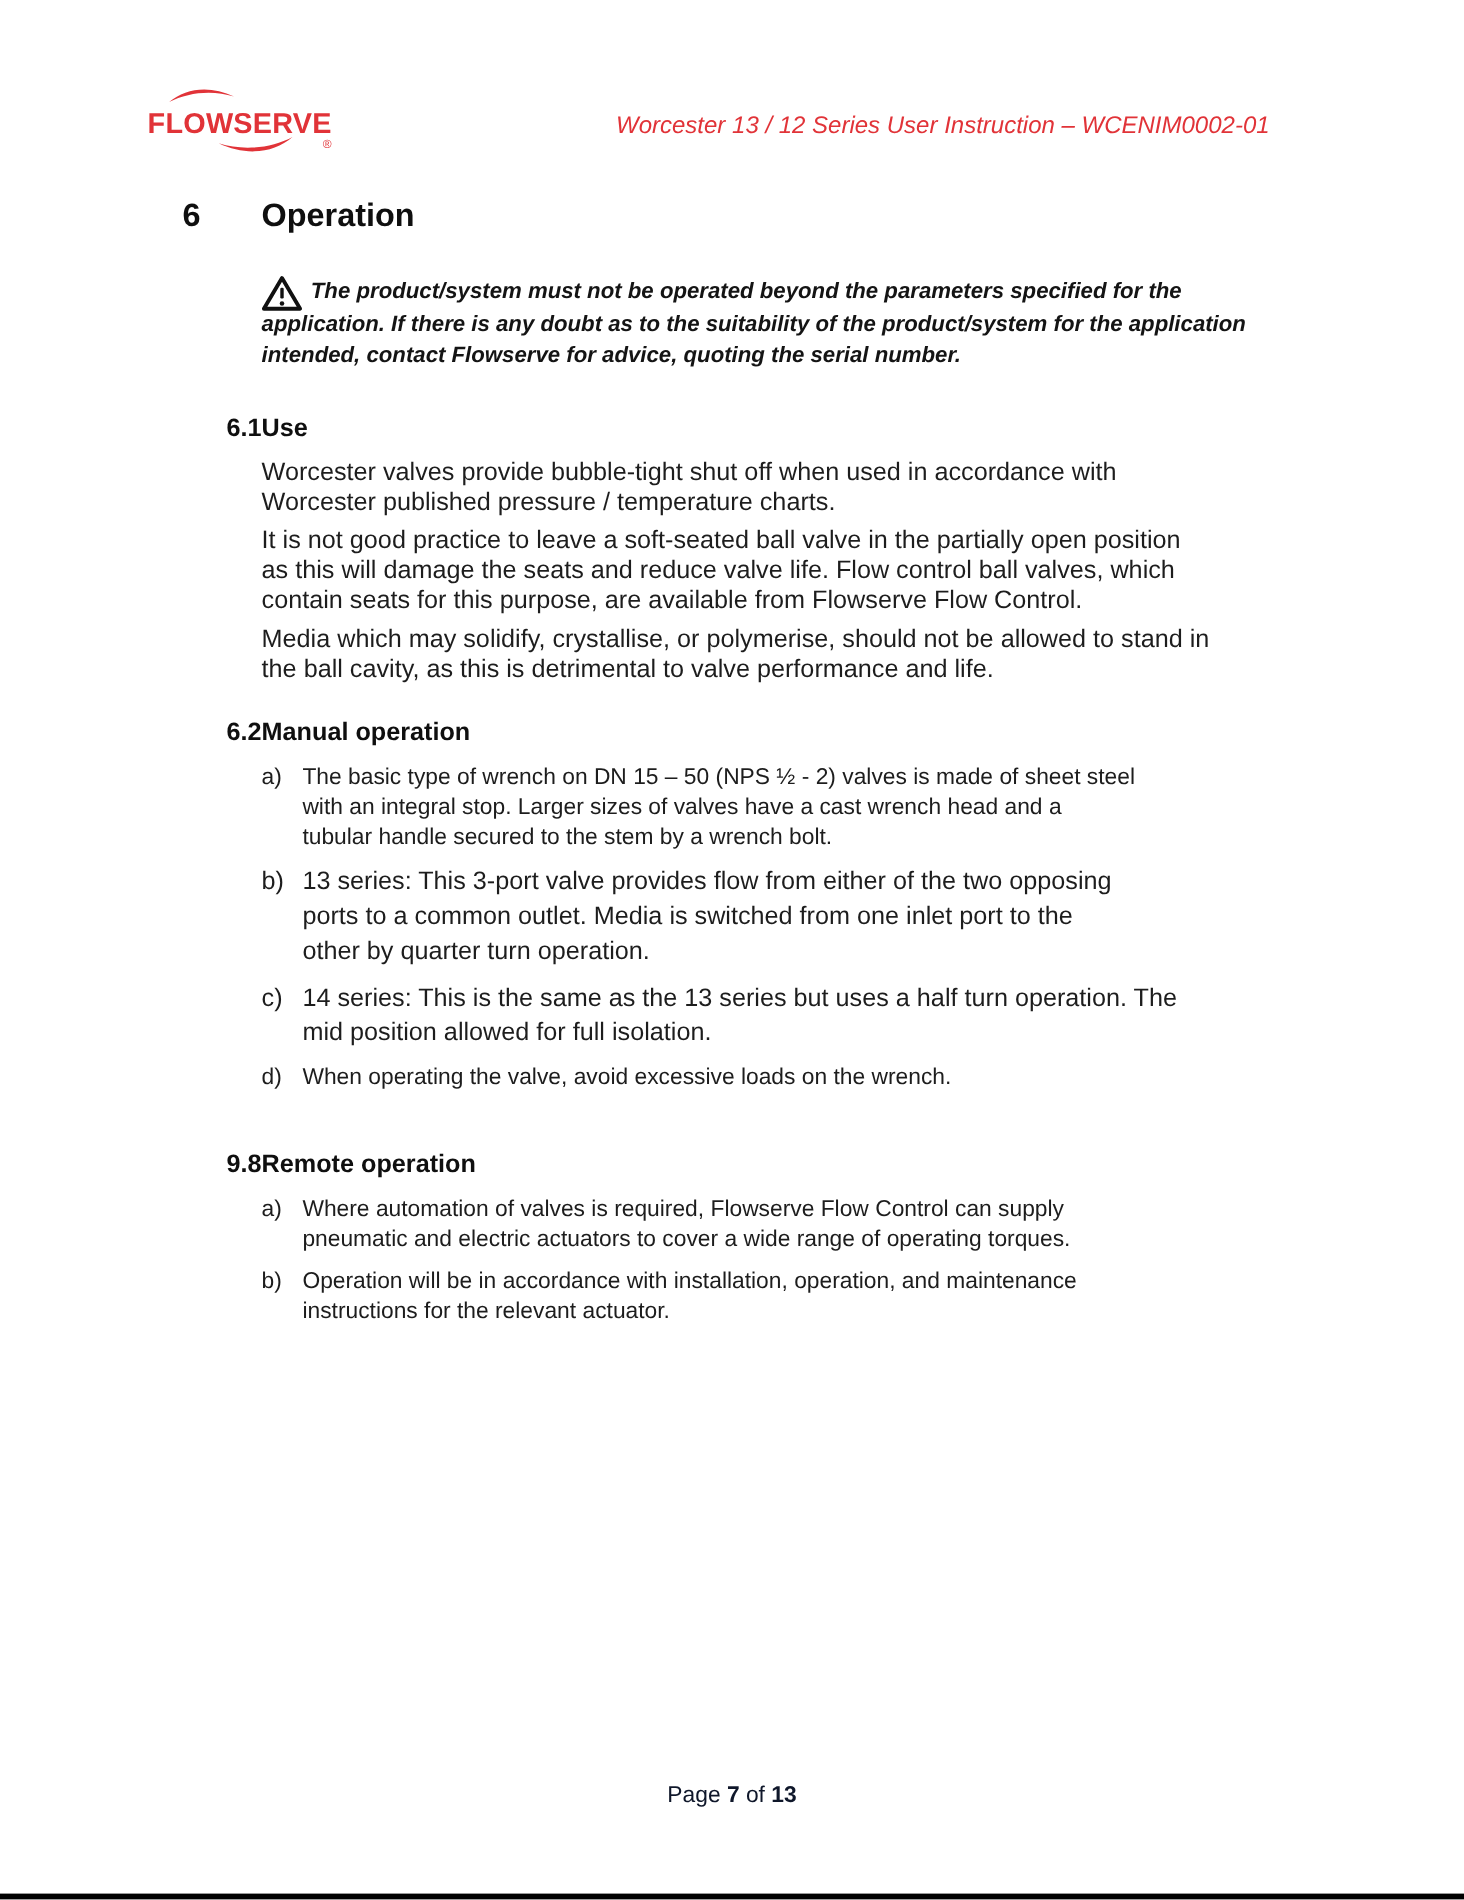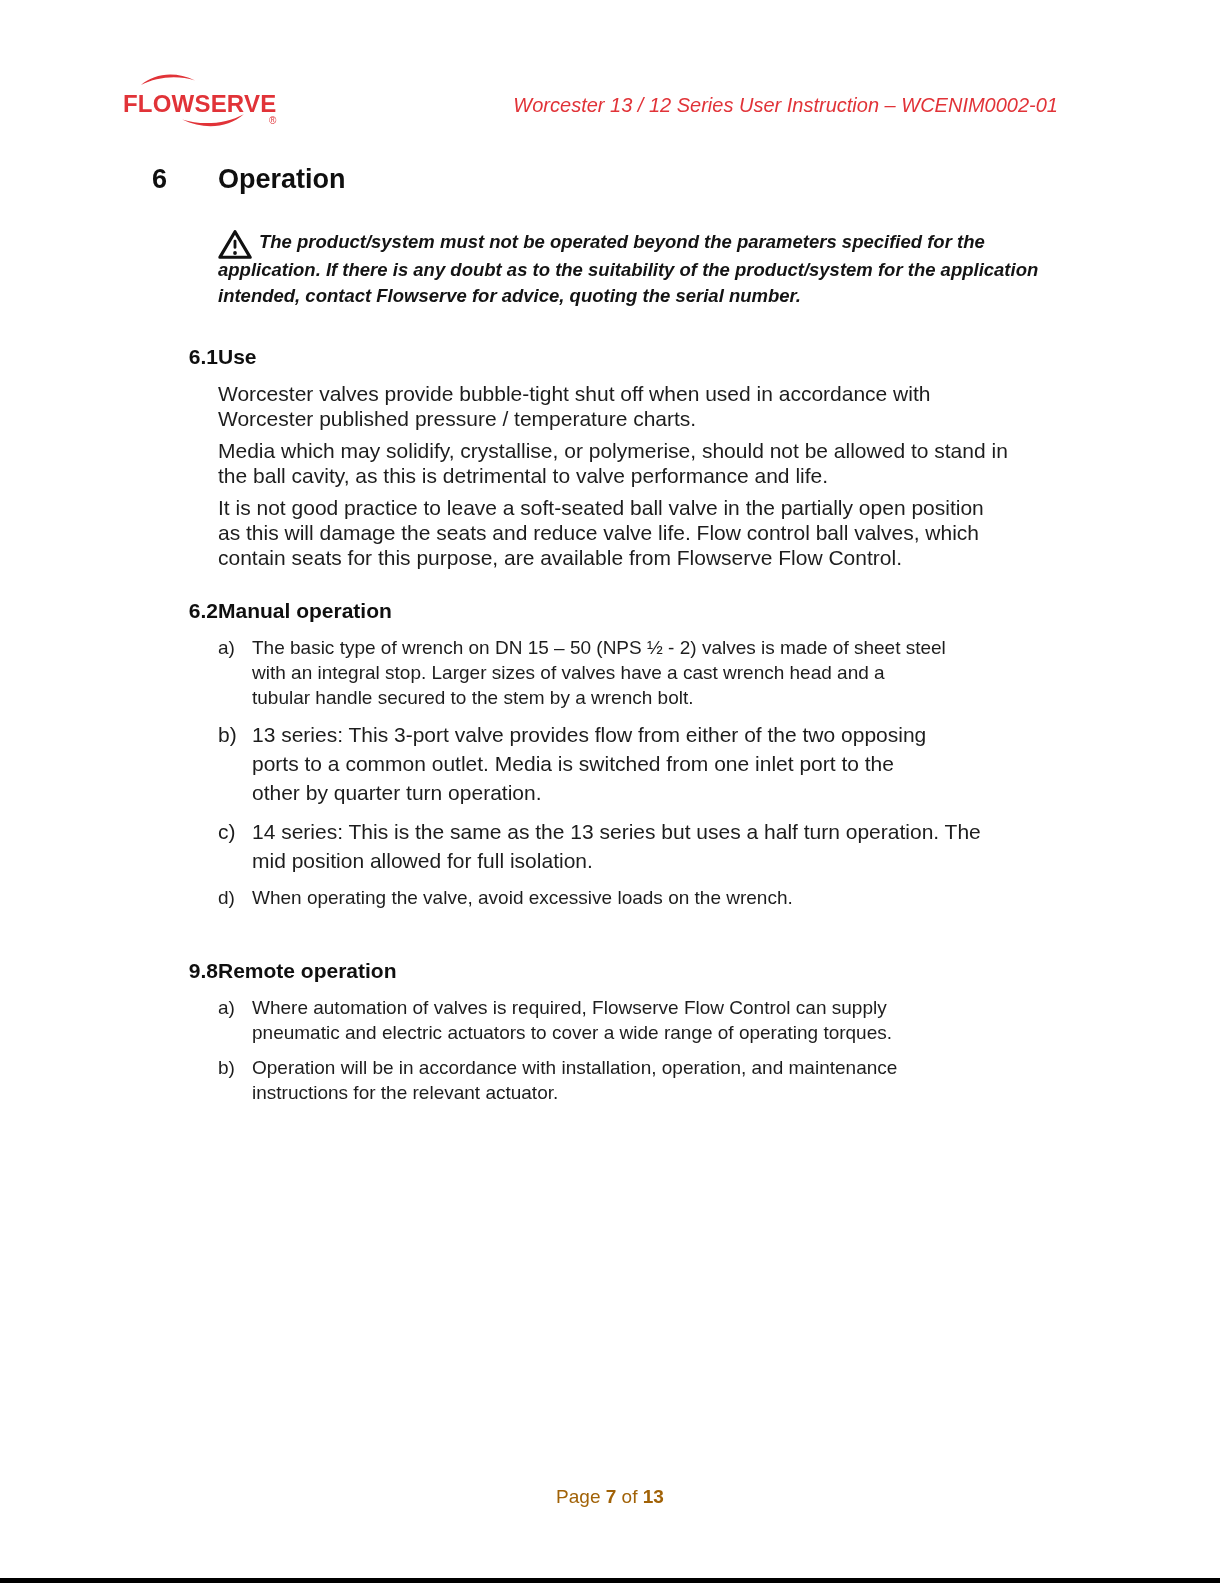--- a/index.html
+++ b/index.html
@@ -43,21 +43,21 @@
   .warn-icon { flex:0 0 auto; position:relative; top:3px; }
   .warn-icon svg { width:34px; height:31px; display:block; }
   .warn-rest { white-space:pre-line; }
   
   .para { font-size:21px; line-height:25px; white-space:pre-line; margin:0 0 7px 0; }
   .item { display:flex; font-size:19px; line-height:25px; margin:0 0 10px 0; }
   .item .label { width:34px; flex:0 0 auto; }
   .item .lines { white-space:pre-line; }
   .item.large { font-size:21px; line-height:29px; }
   
-  .footer { position:absolute; left:0; top:1486px; width:100%; text-align:center; font-size:19px; color:#a16207; }
+  .footer { position:absolute; left:0; top:1486px; width:100%; text-align:center; font-size:19px; color:#0f172a; }
   .footer b { font-weight:bold; }
   .bottom-rule { position:absolute; left:0; bottom:0; width:100%; height:5px; background:#000; }
 </style>
 </head>
 <body>
 
 <div class="page">
 
   <div class="logo">
     <svg class="swoosh-top" viewBox="0 0 60 16" aria-hidden="true">
@@ -92,25 +92,25 @@
   </div>
 
   <div class="sec" style="top:345px;">
     <div class="sec-head">
       <span class="num">6.1</span>
       <span>Use</span>
     </div>
     <div class="sec-body">
       <p class="para">Worcester valves provide bubble-tight shut off when used in accordance with
 Worcester published pressure / temperature charts.</p>
-      <p class="para">Media which may solidify, crystallise, or polymerise, should not be allowed to stand in
-the ball cavity, as this is detrimental to valve performance and life.</p>
       <p class="para">It is not good practice to leave a soft-seated ball valve in the partially open position
 as this will damage the seats and reduce valve life. Flow control ball valves, which
 contain seats for this purpose, are available from Flowserve Flow Control.</p>
+      <p class="para">Media which may solidify, crystallise, or polymerise, should not be allowed to stand in
+the ball cavity, as this is detrimental to valve performance and life.</p>
     </div>
   </div>
 
   <div class="sec" style="top:599px;">
     <div class="sec-head">
       <span class="num">6.2</span>
       <span>Manual operation</span>
     </div>
     <div class="sec-body">
       <div class="item">

